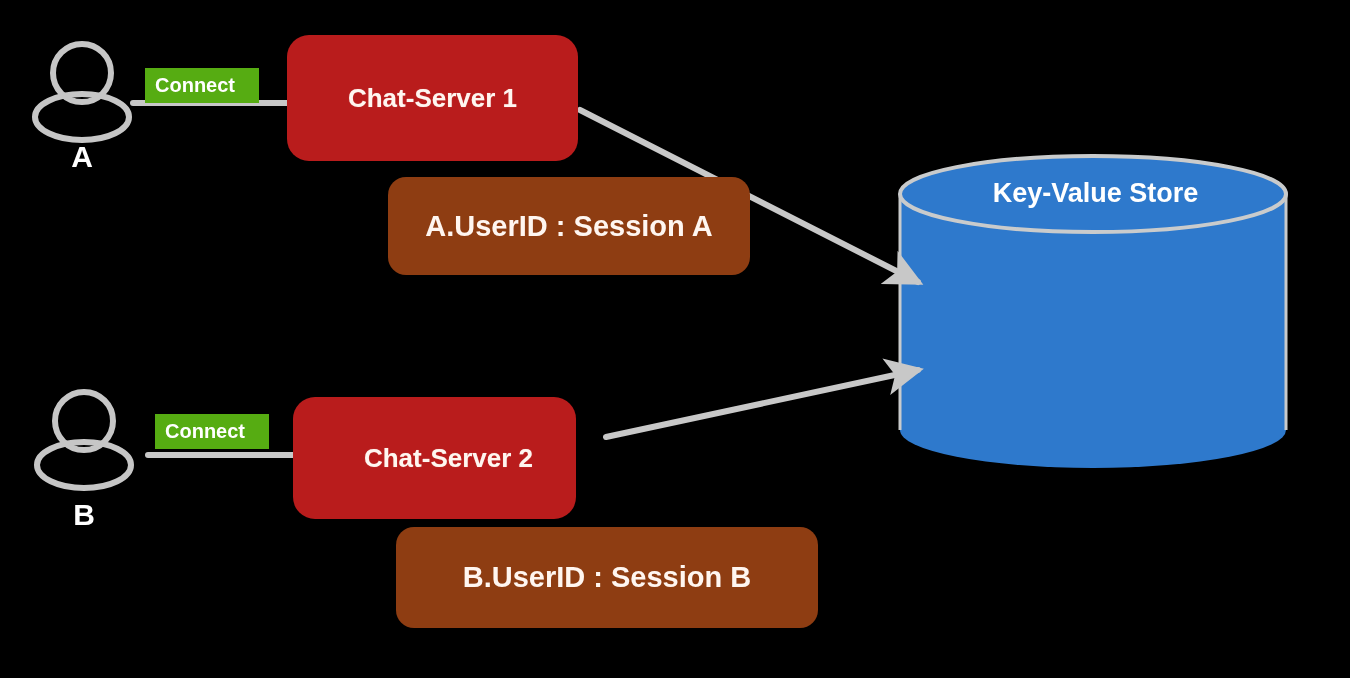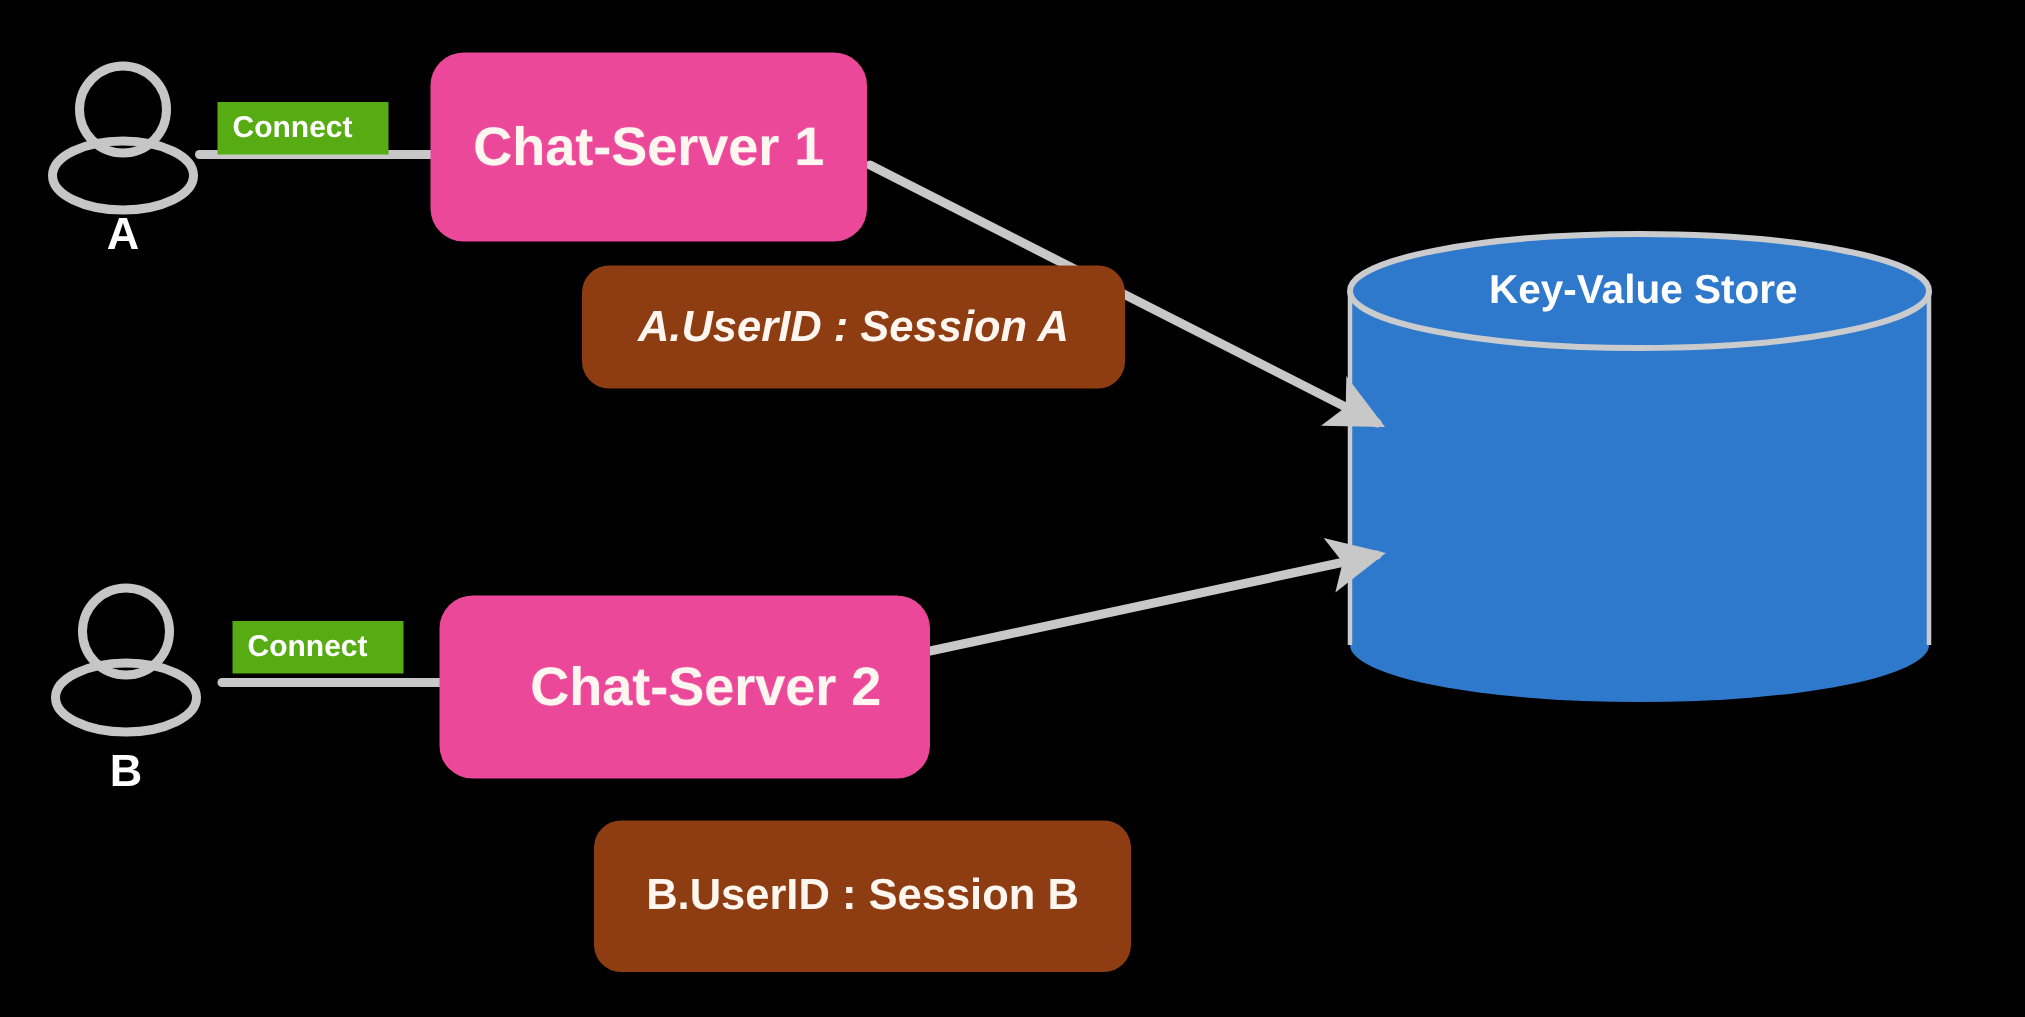--- a/index.html
+++ b/index.html
@@ -49,28 +49,28 @@
     font-size: 20px;
     line-height: 1;
     padding: 7px 24px 8px 10px;
     font-family: "Liberation Sans", sans-serif;
     white-space: nowrap;
     box-sizing: border-box;
   }
   
   .server-box {
     position: absolute;
-    background: #ec4899;
+    background: #b91c1c;
     border-radius: 22px;
     display: flex;
     align-items: center;
     justify-content: center;
     color: #FFF6F0;
     font-weight: bold;
-    font-size: 36px;
+    font-size: 26px;
     font-family: "Liberation Sans", sans-serif;
     box-sizing: border-box;
     text-shadow: 0 0 1px rgba(255,255,255,0.35);
   }
   .session-box {
     position: absolute;
     background: #8E3D12;
     border-radius: 18px;
     display: flex;
     align-items: center;
@@ -164,23 +164,23 @@
   <div class="actor" style="left:34px; top:498px; width:100px; height:44px;">
     <div class="actor-label">B</div>
   </div>
 
   <div class="connect-badge" style="left:145px; top:68px;">Connect</div>
 
   <div class="connect-badge" style="left:155px; top:414px;">Connect</div>
 
   <div class="server-box" style="left:287px; top:35px; width:291px; height:126px;">Chat-Server 1</div>
 
-  <div class="server-box" style="left:293px; top:397px; width:327px; height:122px;padding-left:28px;">Chat-Server 2</div>
+  <div class="server-box" style="left:293px; top:397px; width:283px; height:122px;padding-left:28px;">Chat-Server 2</div>
 
-  <div class="session-box" style="left:388px; top:177px; width:362px; height:82px;font-style:italic;">A.UserID : Session A</div>
+  <div class="session-box" style="left:388px; top:177px; width:362px; height:98px;">A.UserID : Session A</div>
 
-  <div class="session-box" style="left:396px; top:547px; width:358px; height:101px;">B.UserID : Session B</div>
+  <div class="session-box" style="left:396px; top:527px; width:422px; height:101px;">B.UserID : Session B</div>
 
   <div class="store">
     <div class="store-title">Key-Value Store</div>
   </div>
 
 </div>
 
 </body></html>

